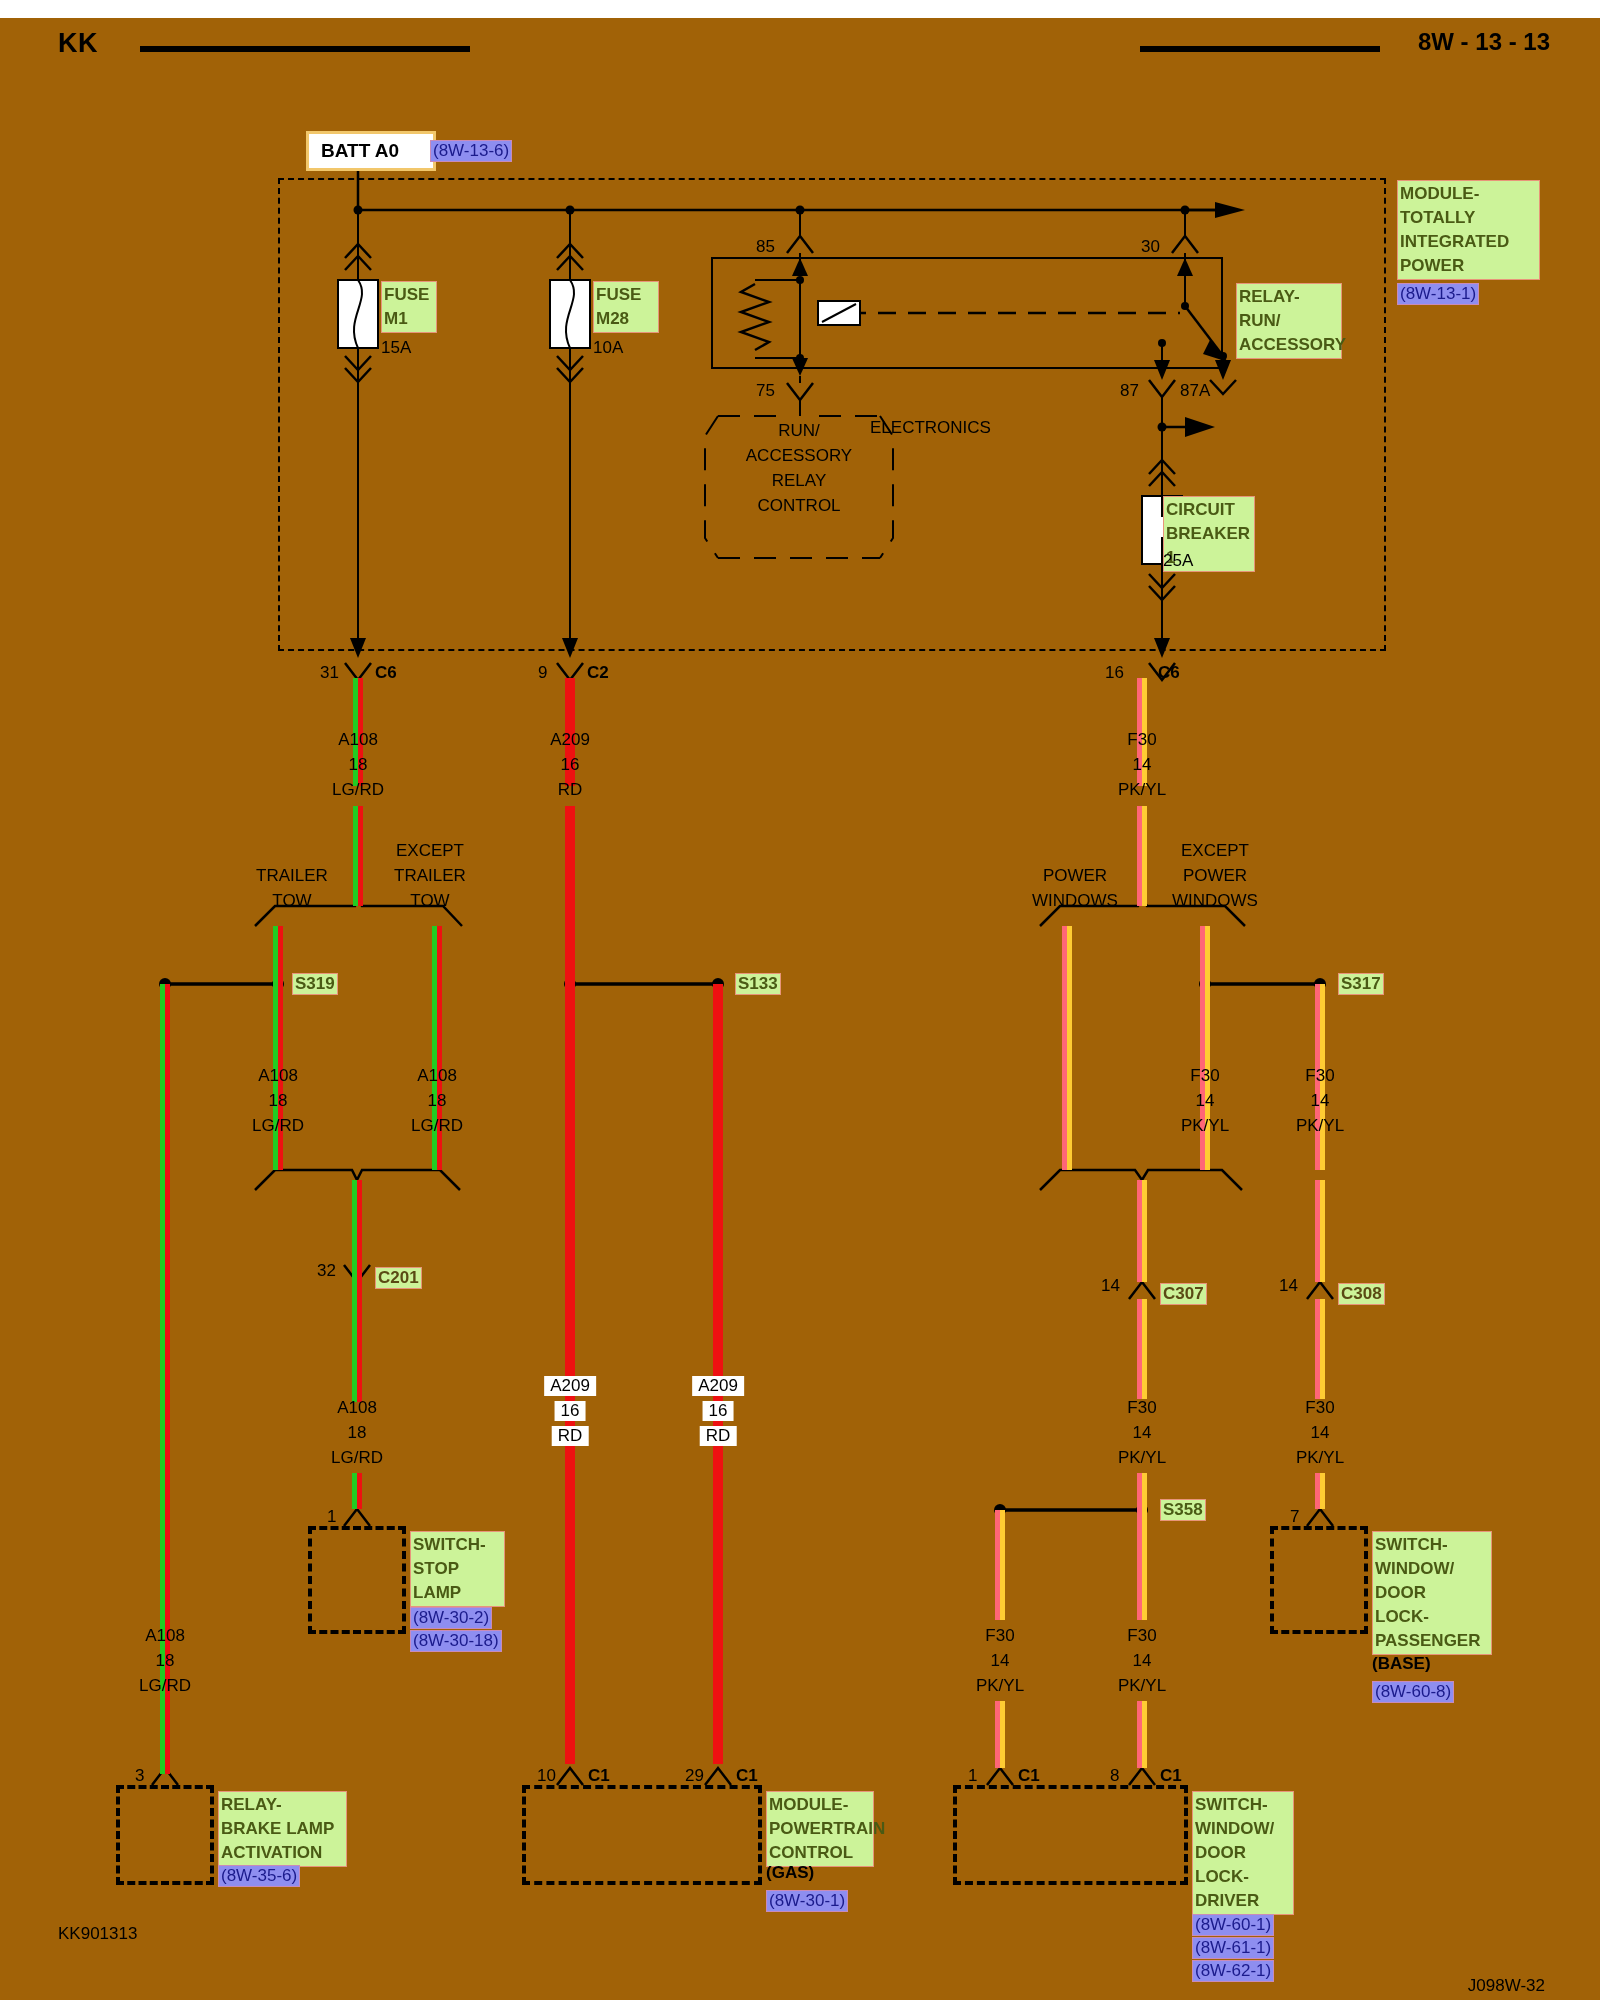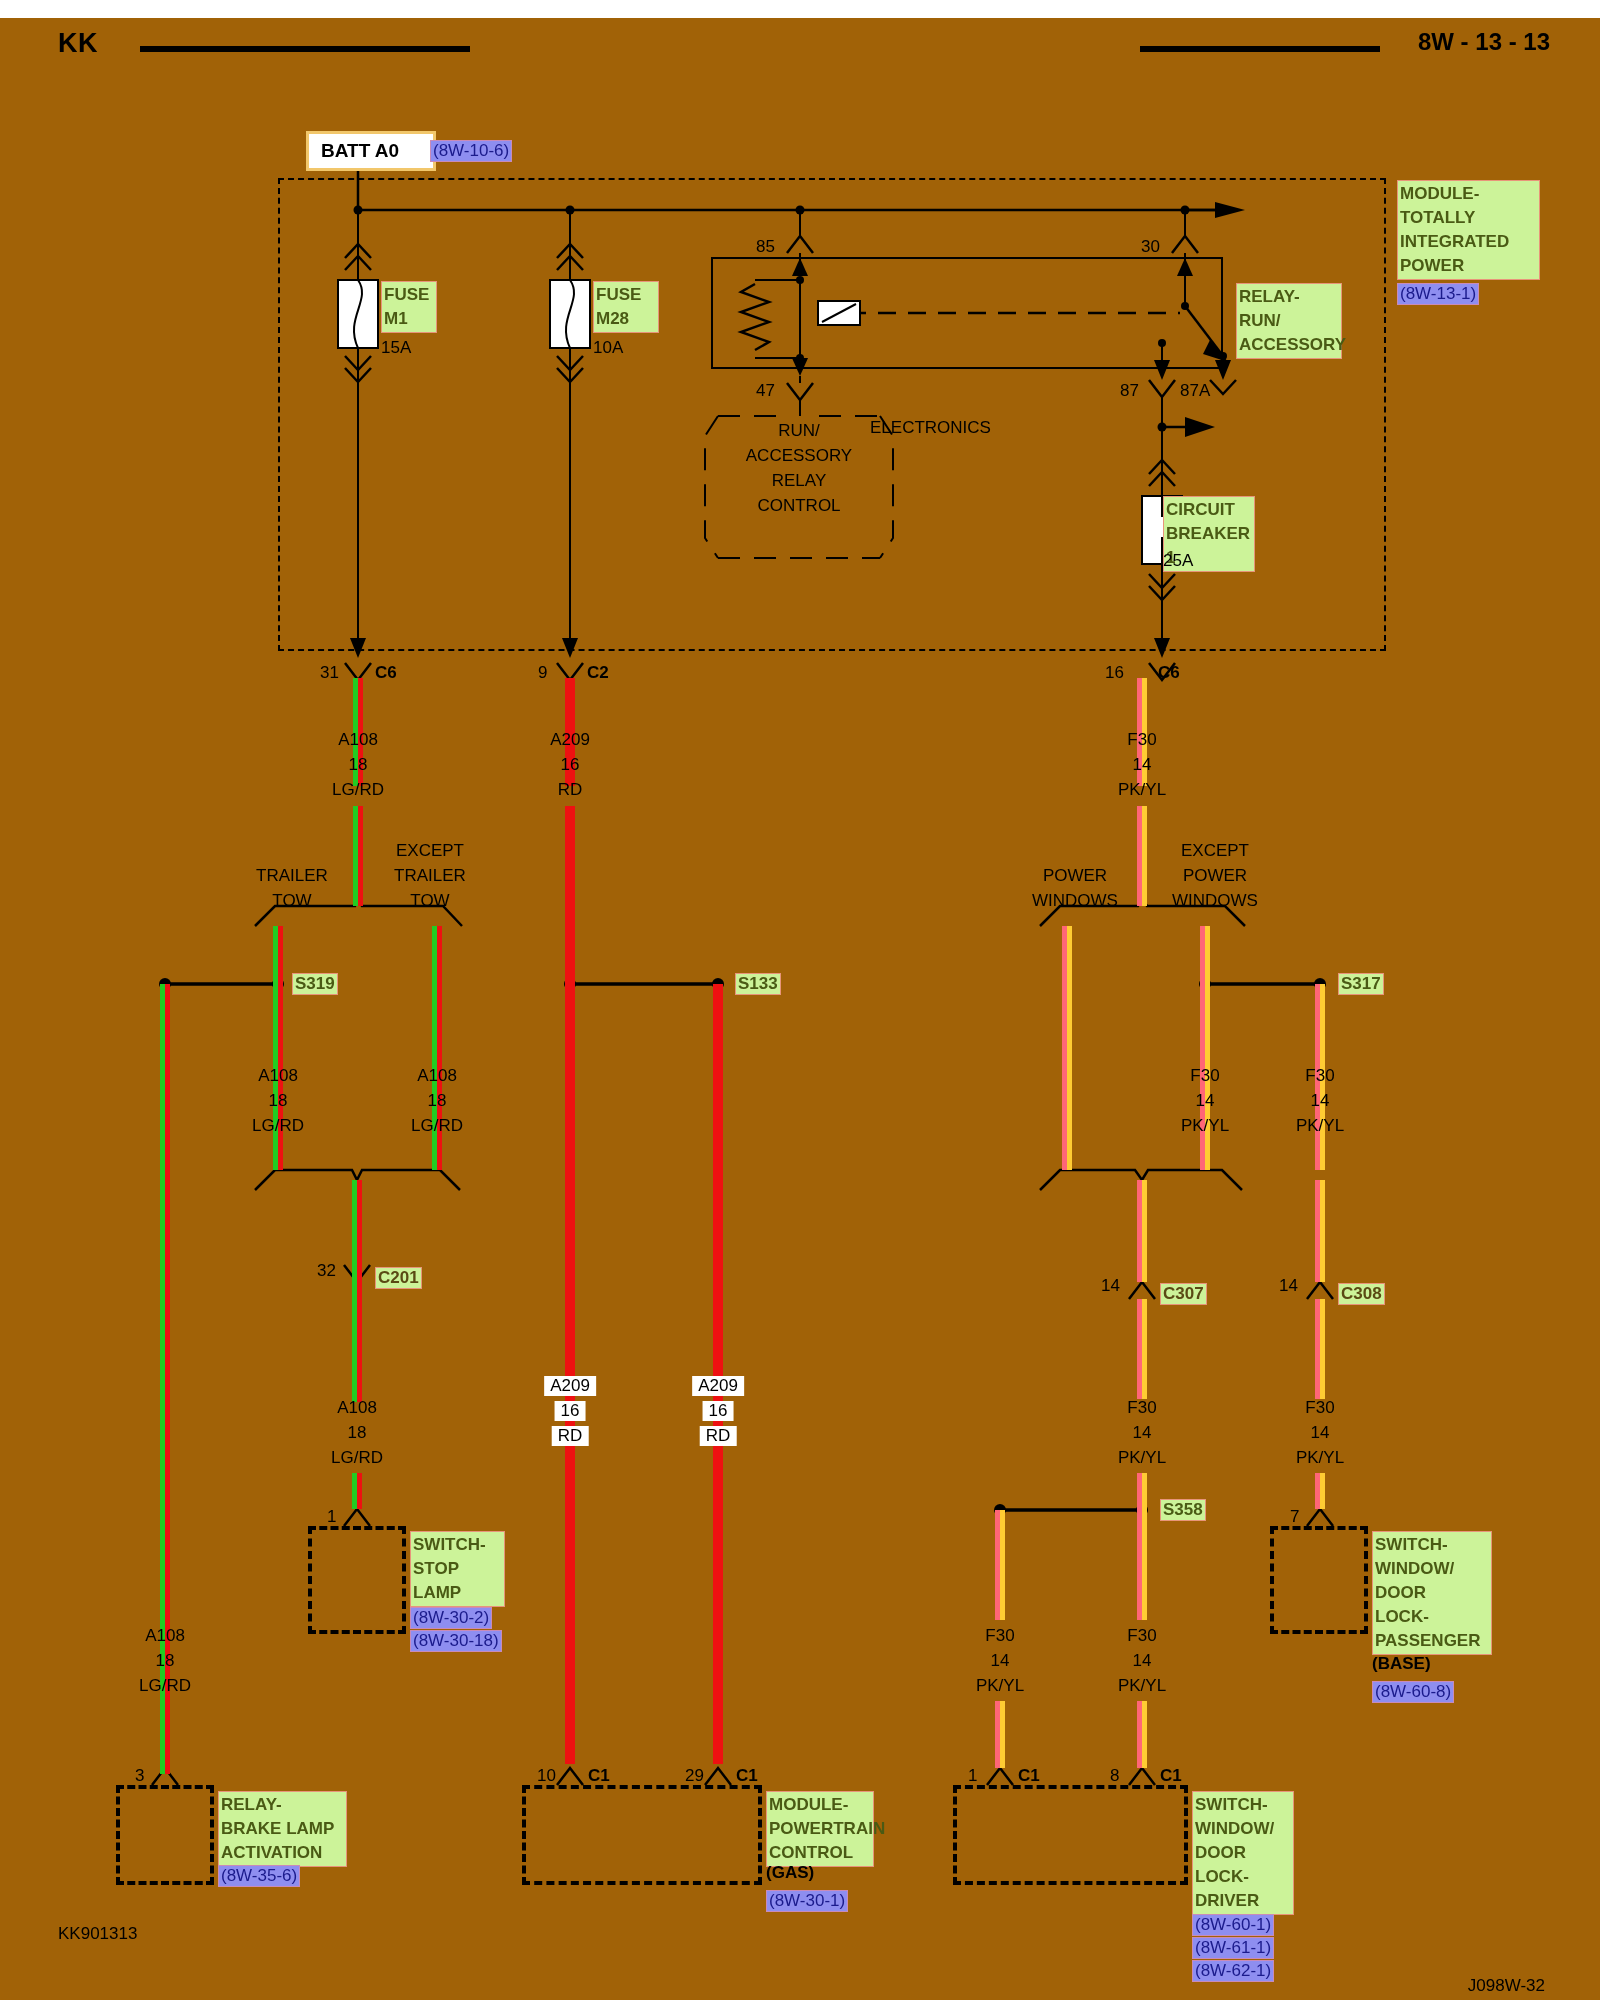--- a/index.html
+++ b/index.html
@@ -118,21 +118,21 @@
 <body>
 
 <div id="page">
 
   <div class="hdr-kk">KK</div>
   <div class="hdr-rule l"></div>
   <div class="hdr-rule r"></div>
   <div class="hdr-page">8W - 13 - 13</div>
 
   <div class="batt-box" style="left:306px; top:113px; width:130px; height:40px;">BATT A0</div>
-  <div class="lbl-blue" style="left:430px; top:122px;">(8W-10-6)</div>
+  <div class="lbl-blue" style="left:430px; top:122px;">(8W-13-6)</div>
 
   <div class="tipm" style="left:278px; top:160px; width:1108px; height:473px;"></div>
 
   <div class="lbl-green" style="left:1397px; top:162px; width:143px;">MODULE-
 TOTALLY
 INTEGRATED
 POWER</div>
   <div class="lbl-blue" style="left:1397px; top:265px;">(8W-13-1)</div>
 
   <svg style="left:0; top:0; width:1600px; height:2000px;">
@@ -290,21 +290,21 @@
 
   <div class="lbl-green" style="left:593px; top:263px; width:66px;">FUSE
 M28</div>
   <div class="txt" style="left:593px; top:320px;">10A</div>
 
   <div class="lbl-green" style="left:1163px; top:478px; width:92px;">CIRCUIT
 BREAKER 1</div>
   <div class="txt" style="left:1163px; top:533px;">25A</div>
 
   <div class="txt" style="left:756px; top:219px;">85</div>
-  <div class="txt" style="left:756px; top:363px;">47</div>
+  <div class="txt" style="left:756px; top:363px;">75</div>
   <div class="txt" style="left:1141px; top:219px;">30</div>
   <div class="txt" style="left:1120px; top:363px;">87</div>
   <div class="txt" style="left:1180px; top:363px;">87A</div>
   <div class="lbl-green" style="left:1236px; top:265px; width:106px;">RELAY-RUN/
 ACCESSORY</div>
 
   <div class="txt c" style="left:799px; top:400px; line-height:25px; white-space:pre-line; width:200px; margin-left:-100px; transform:none; text-align:center;">RUN/
 ACCESSORY
 RELAY
 CONTROL</div>

